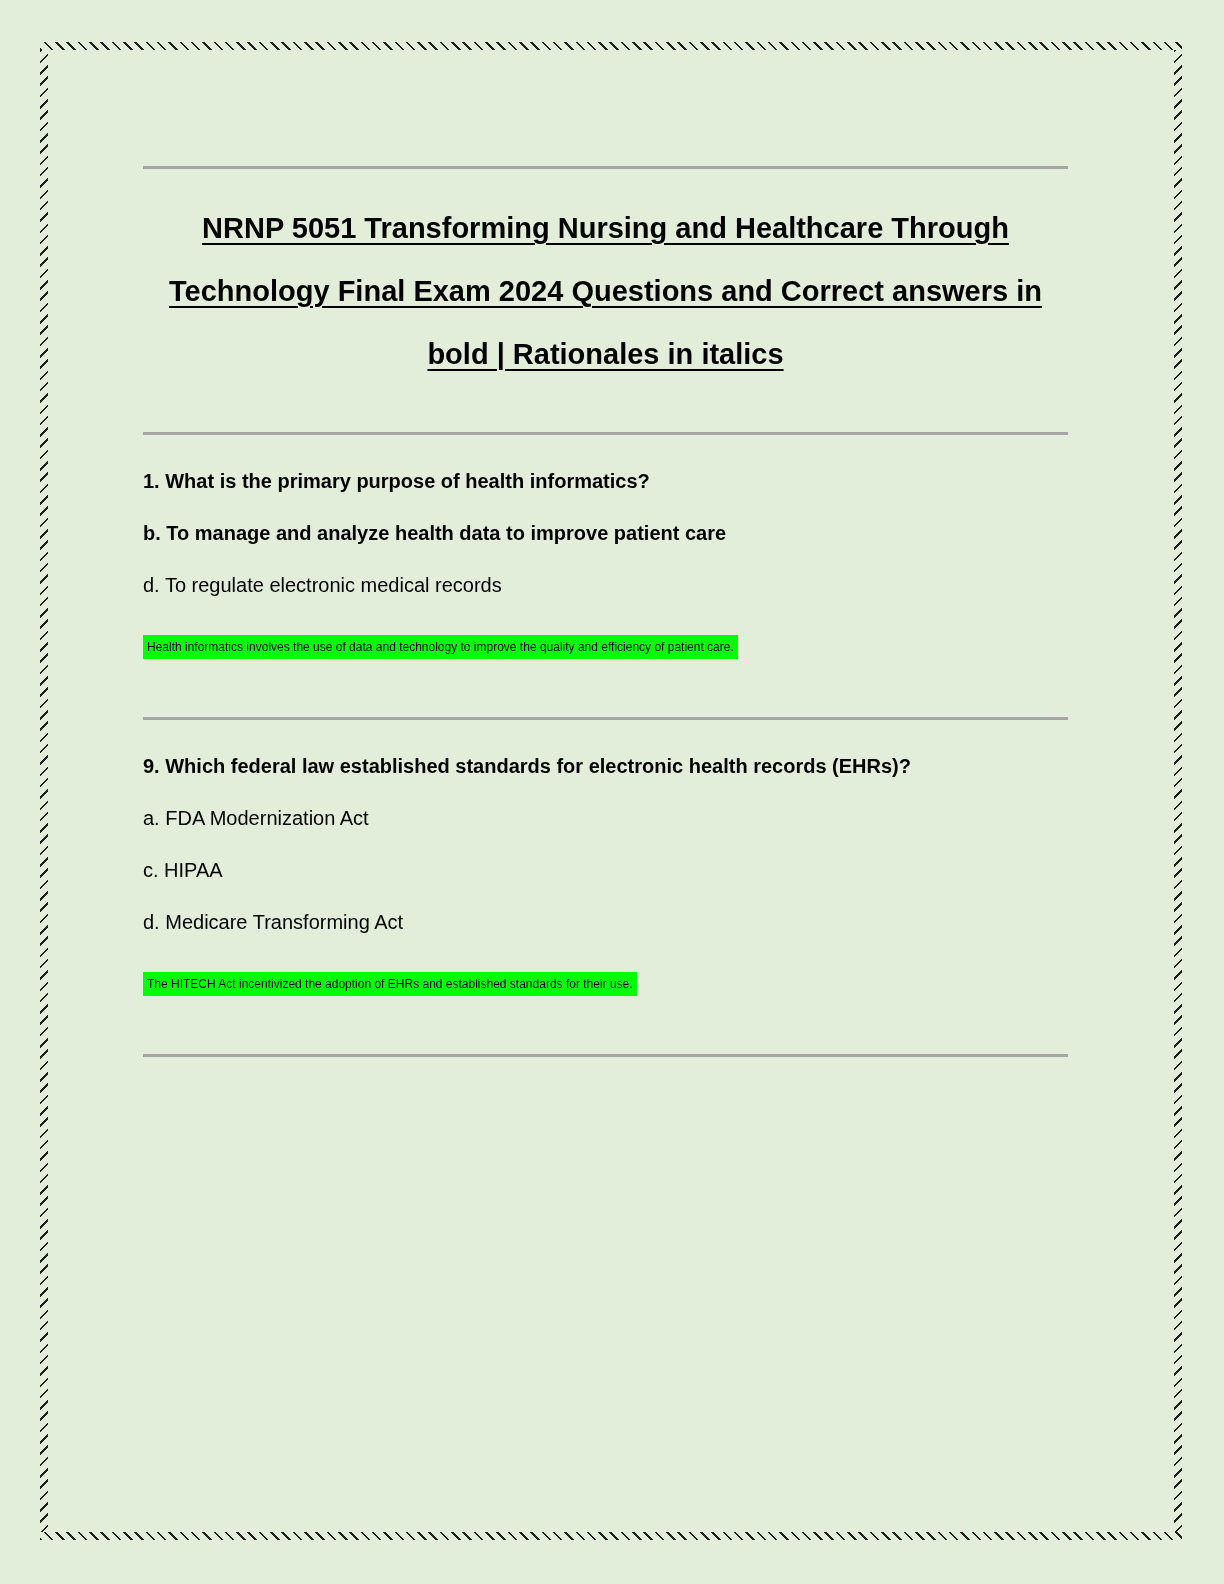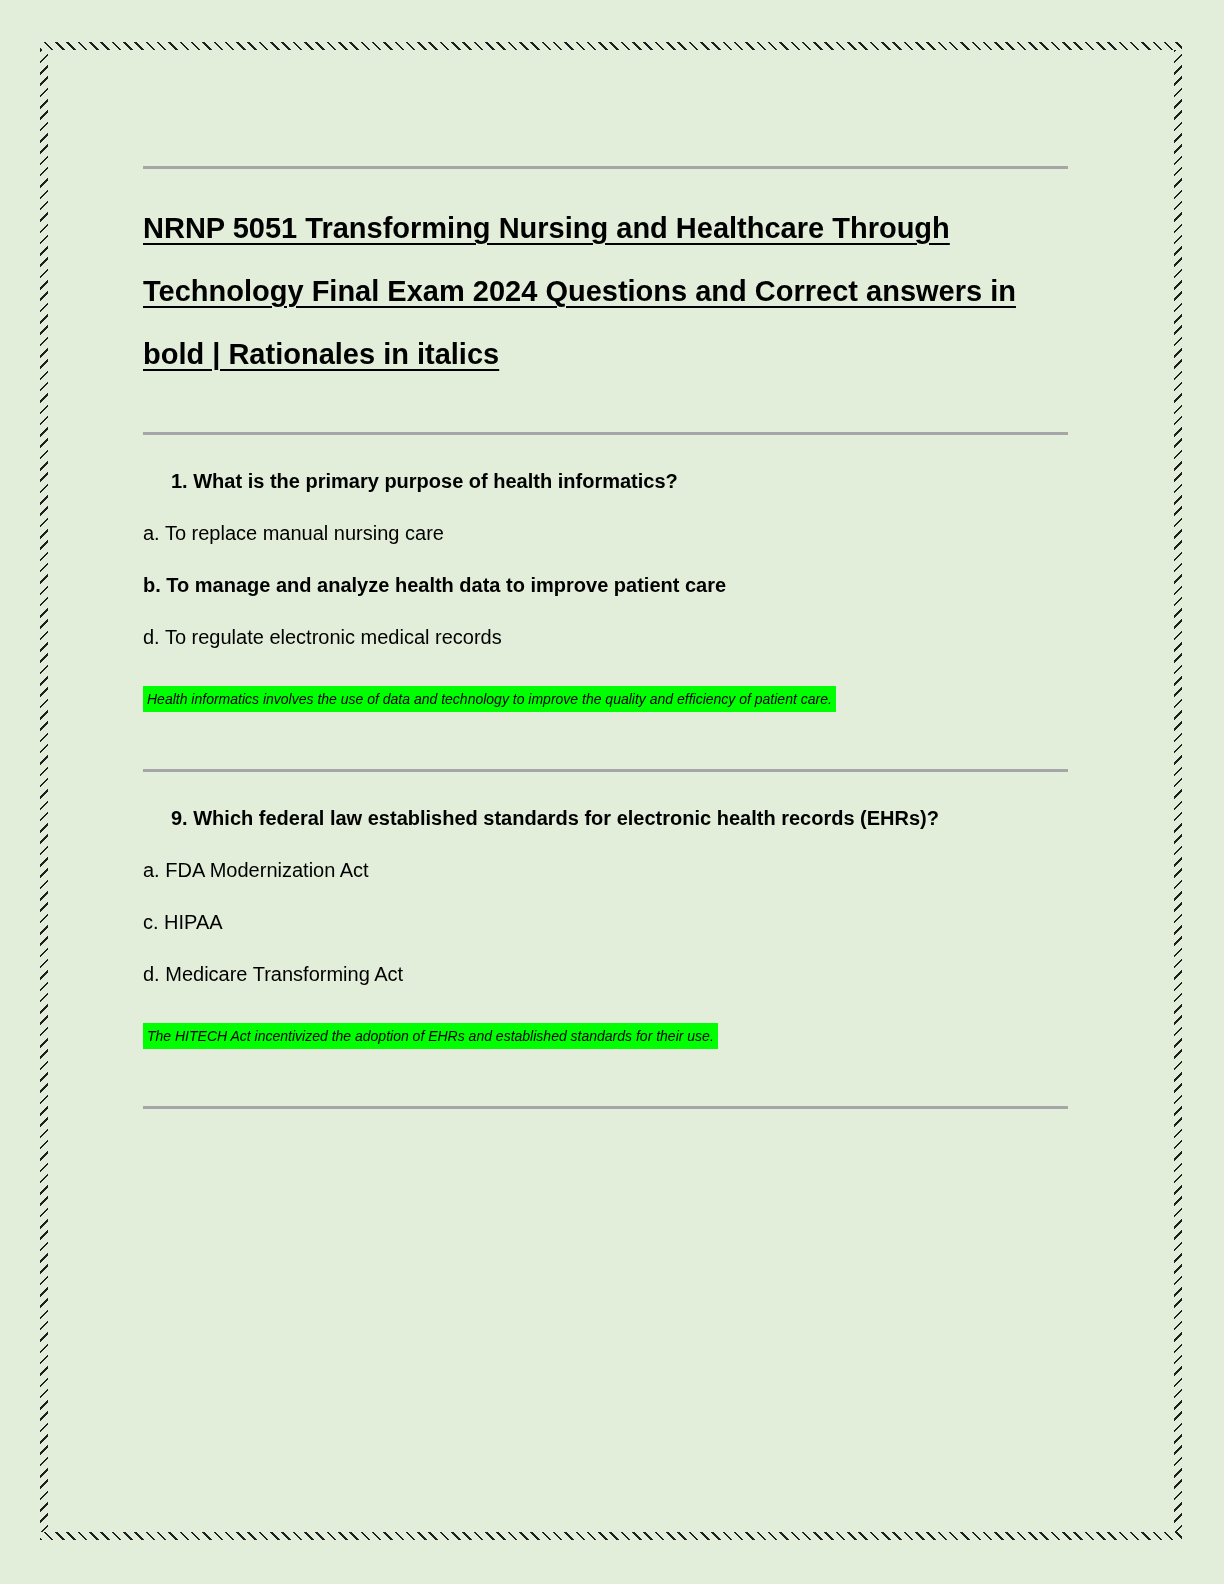--- a/index.html
+++ b/index.html
@@ -41,32 +41,32 @@
   .rule-end { margin-top: 44px; }
 
   .doc-title {
     margin-top: 28px;
     font-size: 29px;
     font-weight: bold;
     line-height: 63px;
     text-decoration: underline;
     text-decoration-thickness: 2px;
     text-underline-offset: 5px;
+    text-align: center;
   }
 
   .question-block { margin-top: 20px; }
   .q-line, .opt { font-size: 20px; line-height: 52px; }
-  .q-line { font-weight: bold; margin-left: 28px; }
+  .q-line { font-weight: bold; }
   .opt.correct { font-weight: bold; }
 
   .rationale {
     margin-top: 10px;
-    font-size: 14px;
+    font-size: 12px;
     line-height: 52px;
-    font-style: italic;
   }
   .rationale .hl {
     background: var(--highlight);
     padding: 5px 4px;
     -webkit-box-decoration-break: clone;
     box-decoration-break: clone;
   }
 </style>
 </head>
 <body>
@@ -83,21 +83,20 @@
   <div class="content">
 
     <hr class="rule rule-1">
 
     <div class="doc-title">NRNP 5051 Transforming Nursing and Healthcare Through Technology Final Exam 2024 Questions and Correct answers in bold | Rationales in italics</div>
 
     <hr class="rule rule-2">
 
     <div class="question-block">
       <p class="q-line">1. What is the primary purpose of health informatics?</p>
-      <p class="opt">a. To replace manual nursing care</p>
       <p class="opt correct">b. To manage and analyze health data to improve patient care</p>
       <p class="opt">d. To regulate electronic medical records</p>
       <p class="rationale"><span class="hl">Health informatics involves the use of data and technology to improve the quality and efficiency of patient care.</span></p>
     </div>
 
     <hr class="rule rule-mid">
 
     <div class="question-block">
       <p class="q-line">9. Which federal law established standards for electronic health records (EHRs)?</p>
       <p class="opt">a. FDA Modernization Act</p>

